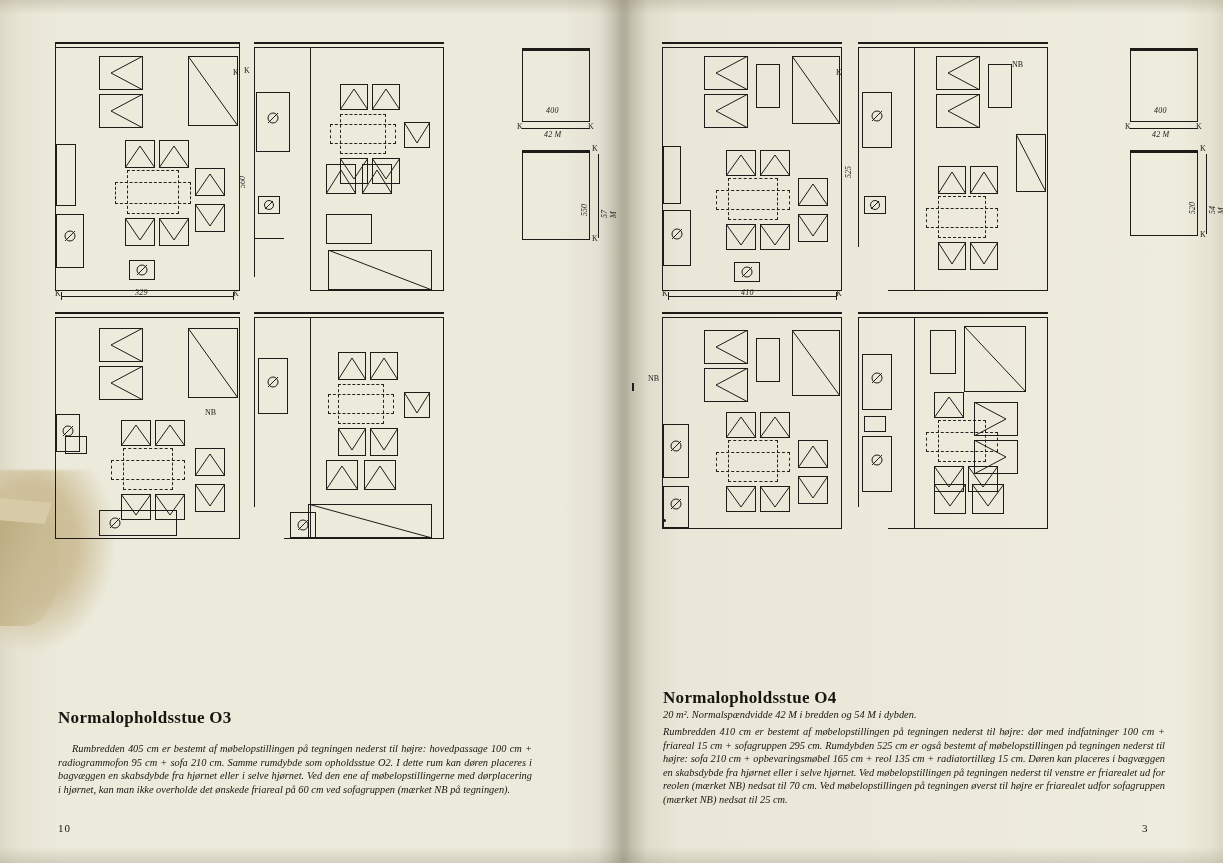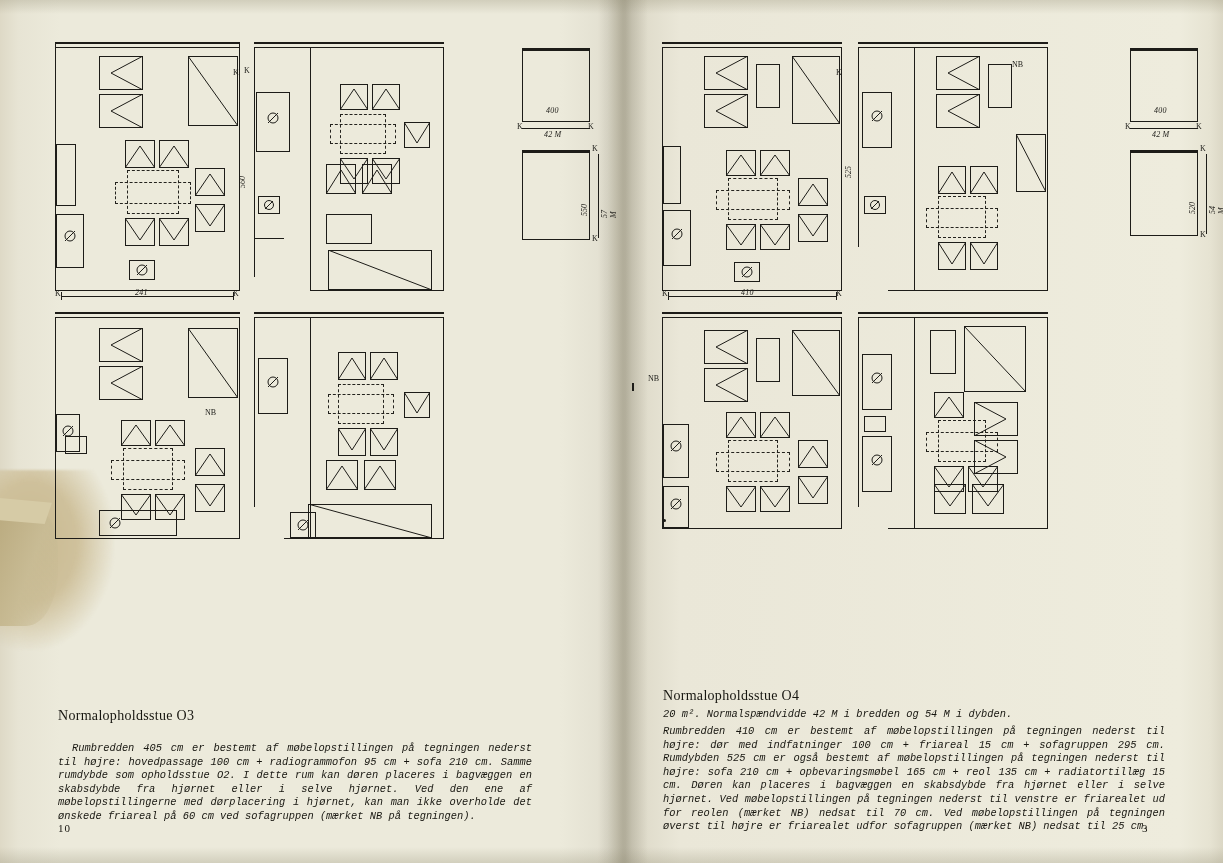--- a/index.html
+++ b/index.html
@@ -48,25 +48,25 @@
   .v{width:1px;}
   .h2{height:2px;}
   .box{position:absolute;border:1px solid #1d1c18;box-sizing:border-box;}
   .dash{position:absolute;border:1px dashed #23221d;box-sizing:border-box;}
   .num{position:absolute;font-family:"Liberation Serif",serif;font-style:italic;font-size:8px;color:#1d1c18;letter-spacing:.2px;}
   .numv{position:absolute;font-family:"Liberation Serif",serif;font-style:italic;font-size:8px;color:#1d1c18;transform:rotate(-90deg);transform-origin:left top;}
   .lbl{position:absolute;font-family:"Liberation Serif",serif;font-size:8px;color:#1d1c18;}
 
   
   .headline{
-    position:absolute;font-family:"Liberation Serif",serif;font-weight:normal;
-    font-size:14px;color:#16150f;letter-spacing:.3px;
+    position:absolute;font-family:"Liberation Serif",serif;font-weight:bold;
+    font-size:17px;color:#16150f;letter-spacing:.3px;
   }
   .body{
-    position:absolute;font-family:Liberation Mono, monospace;font-style:italic;
+    position:absolute;font-family:Liberation Serif, serif;font-style:italic;
     font-size:10.4px;line-height:13.6px;color:#16150f;text-align:justify;
   }
   .folio{
     position:absolute;font-family:"Liberation Serif",serif;font-size:11px;color:#16150f;letter-spacing:1px;
   }
   .dot{position:absolute;width:3px;height:3px;background:#1d1c18;border-radius:50%;}
 </style>
 </head>
 <body>
 
@@ -146,21 +146,21 @@
 
       <div class="box" style="left:74px;top:222px;width:26px;height:20px;"></div>
       <svg style="position:absolute;left:74px;top:222px;" width="26" height="20">
           <circle cx="13" cy="10" r="5" fill="none" stroke="#1d1c18"></circle>
           <line x1="8" y1="15" x2="18" y2="5" stroke="#1d1c18"></line>
         </svg>
 
       <div class="ln h" style="left:6px;top:258px;width:172px;"></div>
       <div class="ln v" style="left:6px;top:254px;height:8px;"></div>
       <div class="ln v" style="left:178px;top:254px;height:8px;"></div>
-      <div class="num" style="left:80px;top:250px;">241</div>
+      <div class="num" style="left:80px;top:250px;">329</div>
       <div class="lbl" style="left:0px;top:251px;">K</div>
       <div class="lbl" style="left:178px;top:251px;">K</div>
       <div class="lbl" style="left:178px;top:30px;">K</div>
     </div>
 
     <div style="position:absolute;left:244px;top:38px;width:200px;height:260px;">
       <div class="ln h2" style="left:10px;top:4px;width:190px;"></div>
       <div class="ln h" style="left:10px;top:9px;width:190px;"></div>
       <div class="ln v" style="left:66px;top:9px;height:244px;"></div>
       <div class="ln v" style="left:199px;top:9px;height:244px;"></div>

